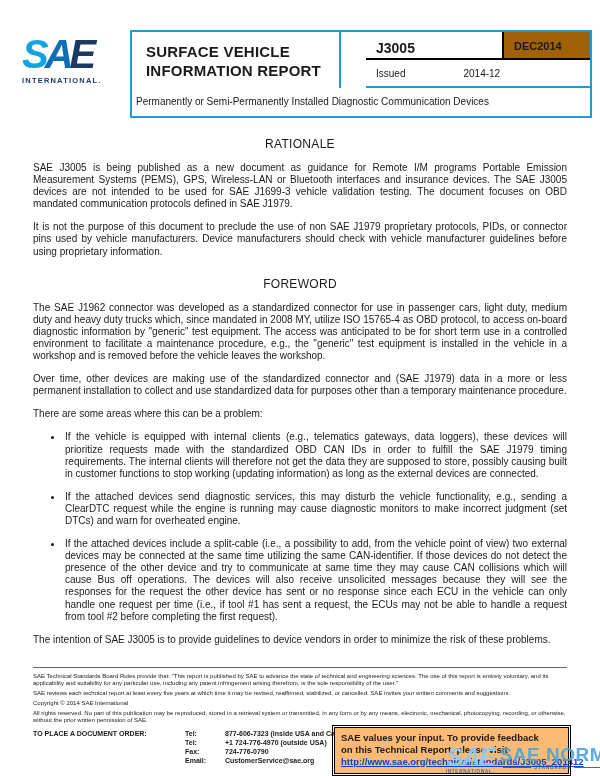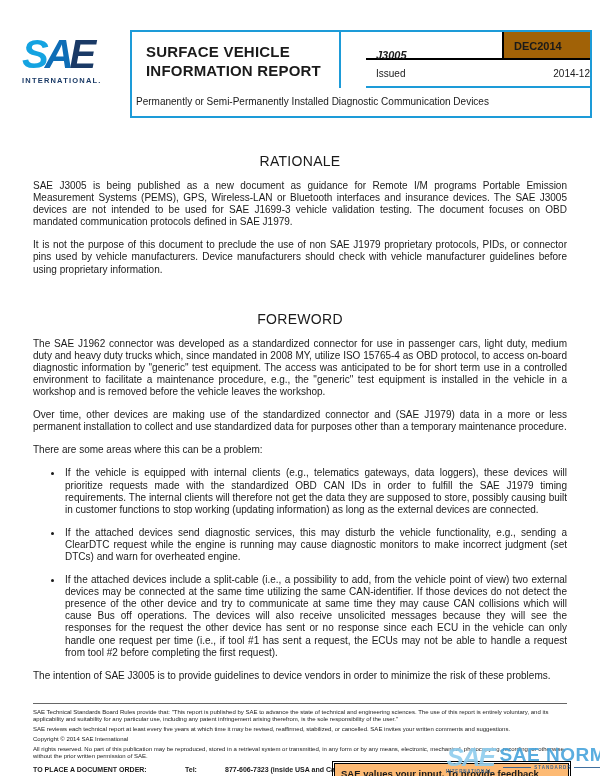--- a/index.html
+++ b/index.html
@@ -20,28 +20,28 @@
   .logo-sae .l1 { color: #14a3e1; }
   .logo-sae .l2 { color: #0e6db6; }
   .logo-sae .l3 { color: #1a3a66; }
   .logo-intl { font-size: 7.5px; font-weight: bold; color: #1a3a66; letter-spacing: 1.2px; margin-top: 2px; }
   .hdr-table { flex: 1; border: 2px solid #1d9bd8; margin-left: 12px; }
   .hdr-top { display: flex; gap: 25px; }
   .hdr-title { flex: 1; border-right: 2px solid #1d9bd8; padding: 10px 0 8px 14px; }
   .hdr-title div { font-size: 15px; font-weight: bold; line-height: 19px; letter-spacing: 0.2px; }
   .hdr-right { width: 224px; flex: none; display: flex; flex-direction: column; }
   .hdr-right-top { display: flex; border-bottom: 2px solid #000; height: 28px; }
-  .hdr-num { flex: 1; font-size: 11px; font-weight: bold; padding: 17px 0 0 10px; font-style: italic; }
+  .hdr-num { flex: 1; font-size: 14px; font-weight: bold; padding: 8px 0 0 10px; }
   .hdr-dec { width: 88px; border-left: 2px solid #000; font-size: 11px; font-weight: bold; padding: 8px 0 0 10px; background: #a16207; }
-  .hdr-issued { flex: 1; display: flex; align-items: center; font-size: 10px; padding-left: 10px; border-bottom: 2px solid #1d9bd8; justify-content: space-between; }
+  .hdr-issued { flex: 1; display: flex; align-items: center; font-size: 10px; padding-left: 10px; border-bottom: 2px solid #1d9bd8; }
   .hdr-issued .val { margin-left: 58px; }
   .hdr-subtitle { font-size: 10px; padding: 8px 4px 9px 4px; }
   
   .content { margin: 0 33px; }
-  .sec-head { text-align: center; font-size: 14px; margin-top: 35px; letter-spacing: 0.3px; }
+  .sec-head { text-align: center; font-size: 12px; margin-top: 19px; letter-spacing: 0.3px; }
   .para { font-size: 10px; line-height: 12.1px; text-align: justify; margin-top: 11px; }
   ul.bullets { margin: 0; padding-left: 30px; }
   ul.bullets li { font-size: 10px; line-height: 12.1px; text-align: justify; margin-top: 11px; padding-left: 2px; }
   ul.bullets li::marker { font-size: 9px; }
   
   .sep { border: none; border-top: 1px solid #666; margin: 21px 33px 0 33px; }
   .legal { margin: 5px 33px 0 33px; color: #222; }
   .legal p { font-size: 6px; line-height: 7px; margin-top: 3px; }
   .footer { position: relative; margin: 5px 33px 0 33px; height: 70px; }
   .order-grid { font-size: 7px; line-height: 9px; }

